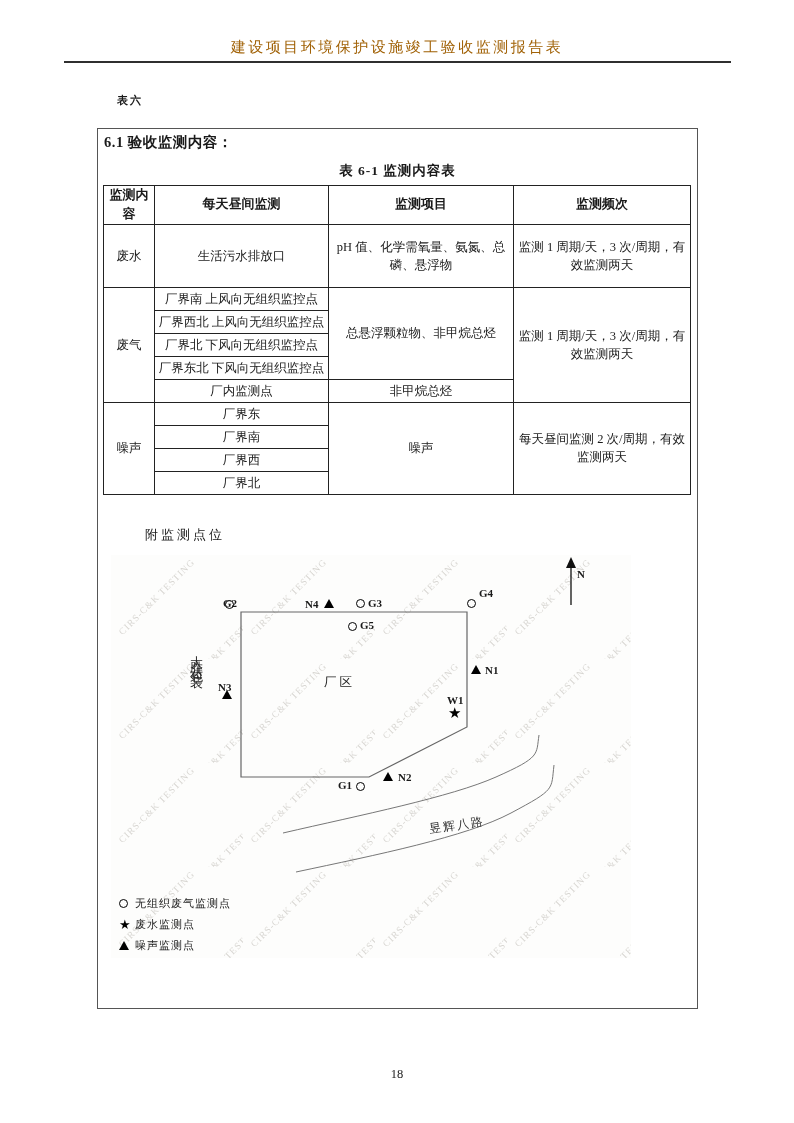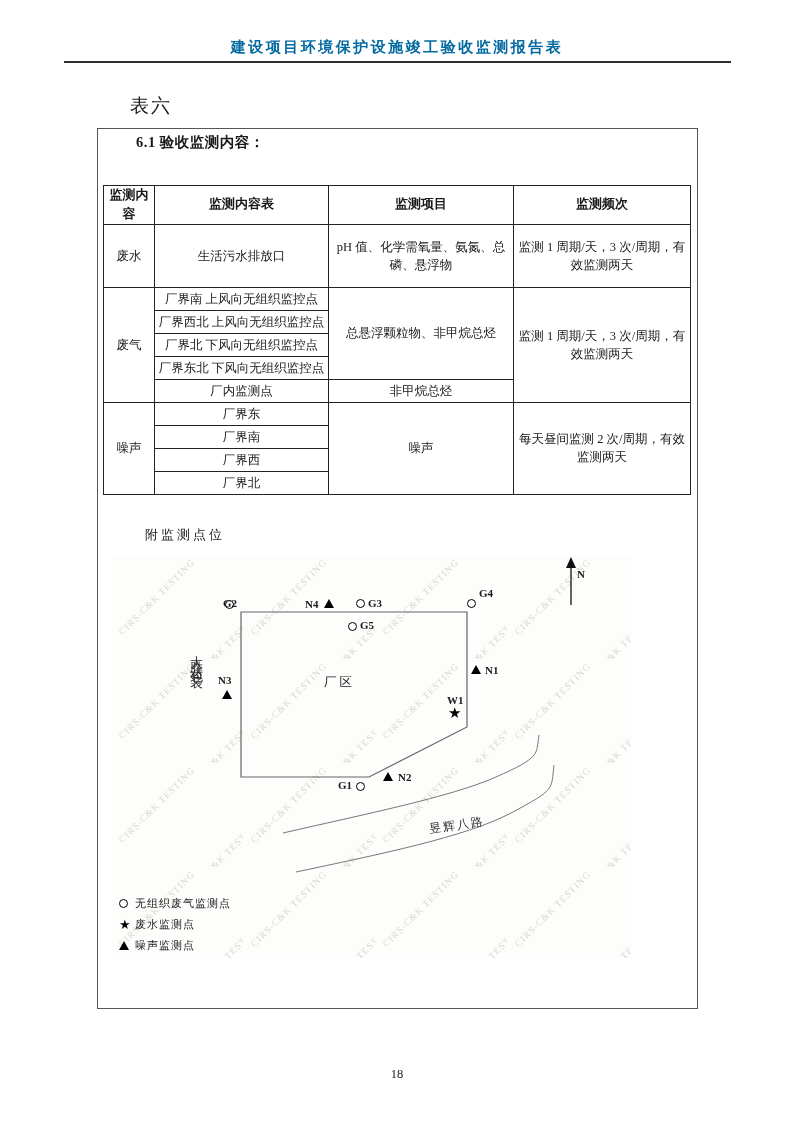--- a/index.html
+++ b/index.html
@@ -4,42 +4,41 @@
 <style>
   html,body{margin:0;padding:0;}
   body{
     width:794px;height:1123px;position:relative;background:#ffffff;
     font-family:"Liberation Serif","DejaVu Serif",serif;color:#1a1a1a;
     overflow:hidden;
   }
   
   .page-header-title{
     position:absolute;top:38px;left:0;width:100%;text-align:center;
-    font-size:15px;font-weight:700;letter-spacing:2.5px;color:#0369a1;
+    font-size:15px;font-weight:400;letter-spacing:2.5px;color:#a16207;
   }
   .header-rule{
     position:absolute;top:61px;left:64px;width:667px;height:0;
     border-top:2px solid #2f2f2f;
   }
   .table-tag{
-    position:absolute;top:93px;left:130px;font-size:19px;letter-spacing:2px;
+    position:absolute;top:93px;left:117px;font-size:11px;letter-spacing:2px;font-weight:bold;
   }
   .page-number{
     position:absolute;top:1056px;left:0;width:100%;text-align:center;
     font-size:12.5px;font-family:"Liberation Serif",serif;margin-top:11px;
   }
   
   .main-box{
     position:absolute;top:128px;left:97px;width:601px;height:881px;
     border:1.5px solid #555;box-sizing:border-box;background:#fff;
   }
   .section-heading{
     position:absolute;top:4px;left:6px;font-size:14.5px;font-weight:bold;
     letter-spacing:.5px;
-    margin-left:32px;
   }
   .table-caption{
     position:absolute;top:33px;left:0;width:100%;text-align:center;
     font-size:13.5px;font-weight:bold;letter-spacing:1px;
   }
   
   table.monitor{
     position:absolute;top:56px;left:5px;width:587px;
     border-collapse:collapse;table-layout:fixed;
   }
@@ -100,32 +99,33 @@
 </head>
 <body>
 
 <div class="page-header-title">建设项目环境保护设施竣工验收监测报告表</div>
 <div class="header-rule"></div>
 <div class="table-tag">表六</div>
 
 <div class="main-box">
 
   <div class="section-heading">6.1 验收监测内容：</div>
+  <div class="table-caption">表 6-1 监测内容表</div>
 
   <table class="monitor">
     <colgroup>
       <col style="width:51px">
         <col style="width:174px">
         <col style="width:185px">
         <col style="width:177px">
     </colgroup>
     <thead>
       <tr>
         <th>监测内容</th>
-        <th>监测内容表</th>
+        <th>每天昼间监测</th>
         <th>监测项目</th>
         <th>监测频次</th>
       </tr>
     </thead>
     <tbody>
       <tr class="row-ww">
         <td>废水</td>
         <td>生活污水排放口</td>
         <td>pH 值、化学需氧量、氨氮、总磷、悬浮物</td>
         <td>监测 1 周期/天，3 次/周期，有效监测两天</td>
@@ -195,21 +195,21 @@
 
     <span class="circ" style="left:245px;top:44px"></span>
     <div class="lbl" style="left:257px;top:42px">G3</div>
 
     <span class="circ" style="left:356px;top:44px"></span>
     <div class="lbl" style="left:368px;top:32px">G4</div>
 
     <span class="circ" style="left:237px;top:67px"></span>
     <div class="lbl" style="left:249px;top:64px">G5</div>
 
-    <div class="lbl" style="left:107px;top:119px">N3</div>
+    <div class="lbl" style="left:107px;top:126px">N3</div>
     <span class="tri" style="left:111px;top:135px"></span>
 
     <span class="tri" style="left:360px;top:110px"></span>
     <div class="lbl" style="left:374px;top:109px">N1</div>
 
     <div class="lbl" style="left:336px;top:139px">W1</div>
     <span class="star" style="left:337px;top:151px">★</span>
 
     <div class="lbl" style="left:227px;top:224px">G1</div>
     <span class="circ" style="left:245px;top:227px"></span>

